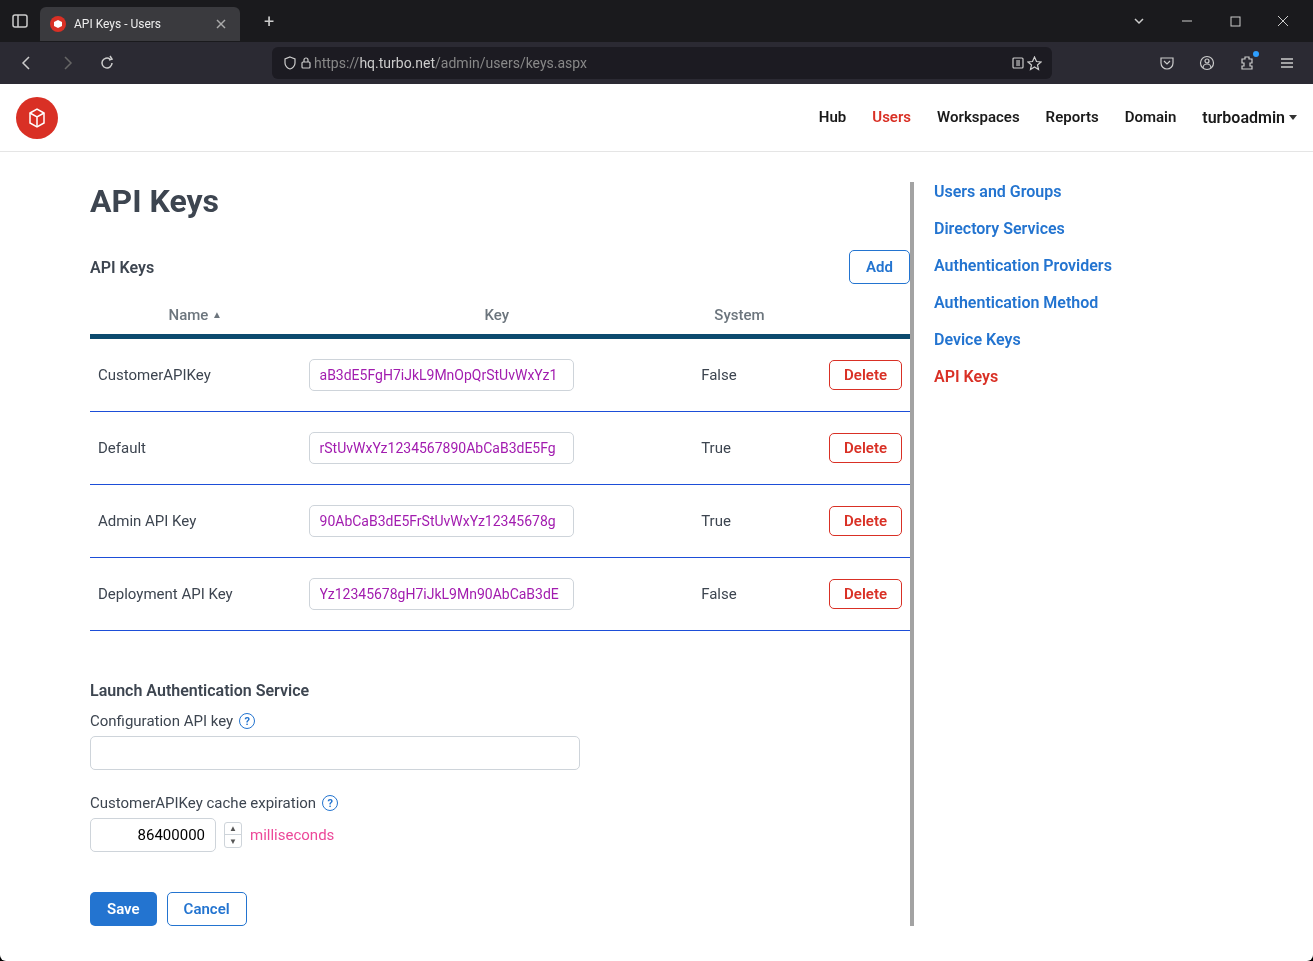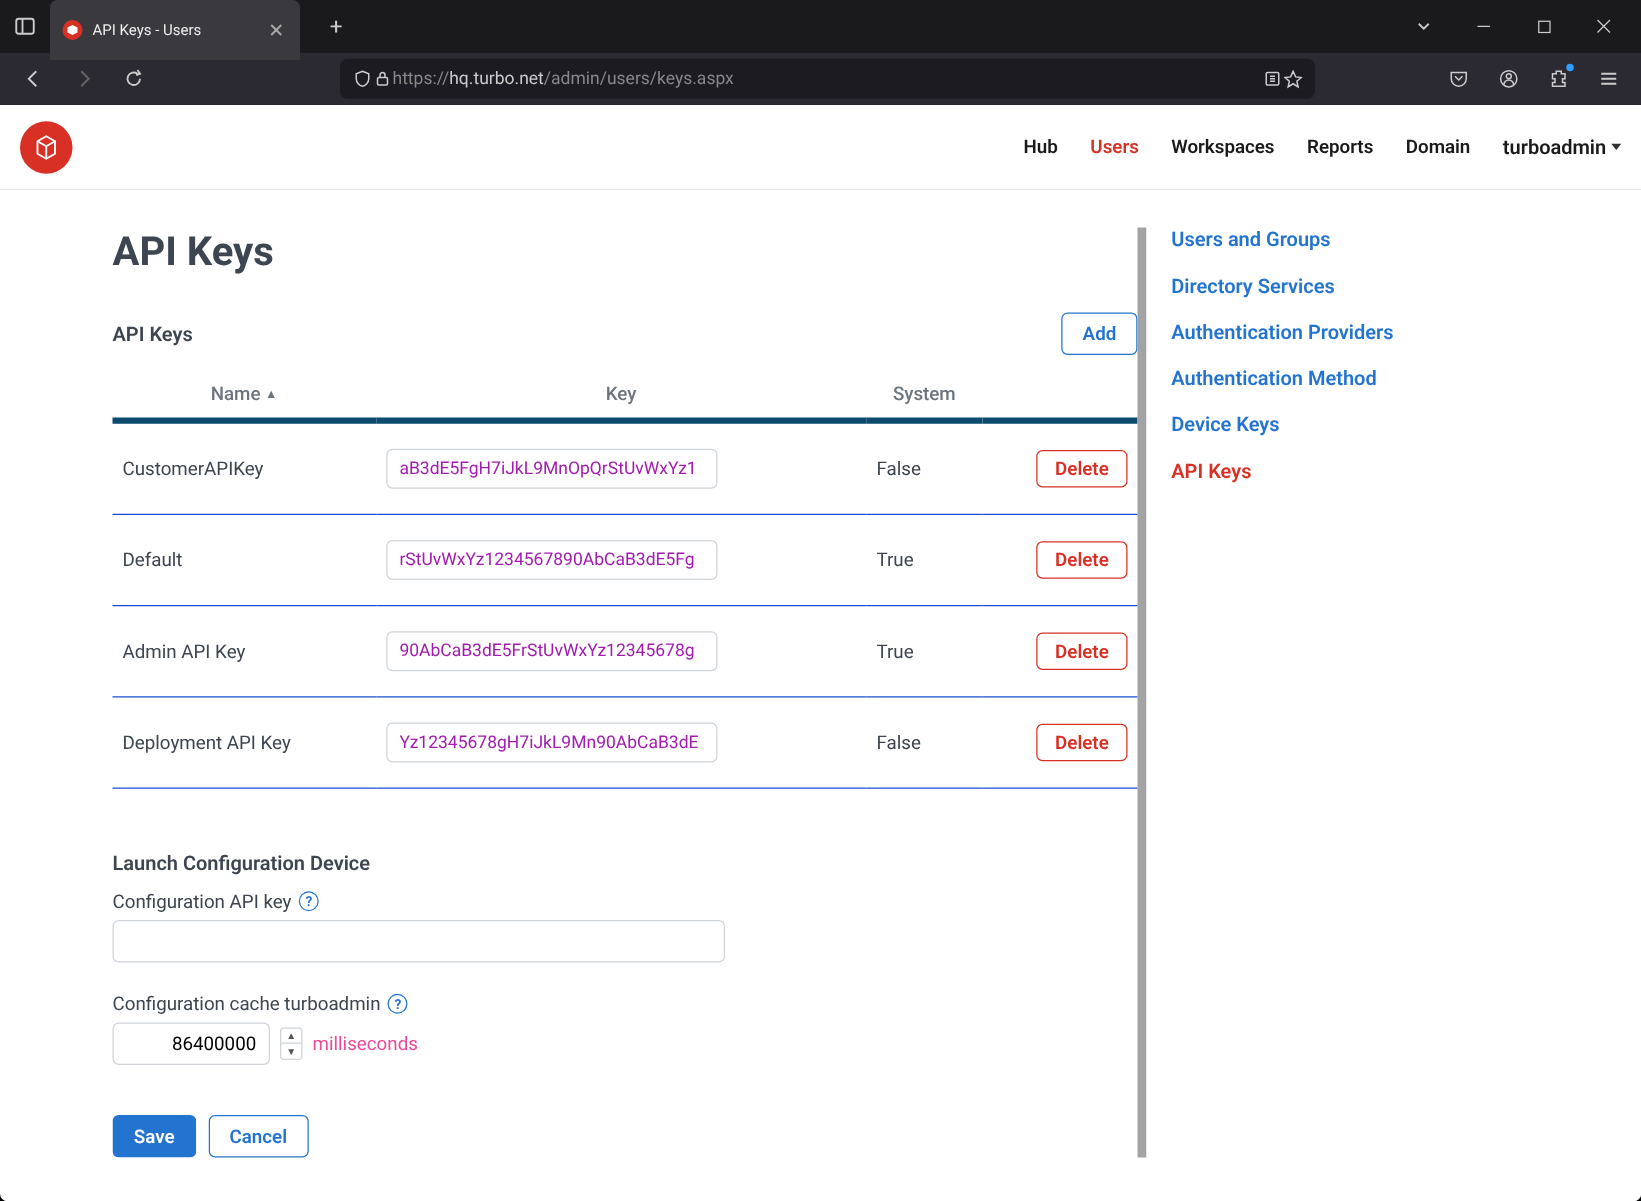--- a/index.html
+++ b/index.html
@@ -2,21 +2,21 @@
 <html><head>
 <meta charset="utf-8">
 <style>
 * { margin: 0; padding: 0; box-sizing: border-box; font-family: -apple-system, BlinkMacSystemFont, "Segoe UI", Roboto, sans-serif; }
 body { background: #000; width: 1313px; height: 961px; overflow: hidden; }
 
 
 .titlebar { height: 42px; background: #1a1a1d; display: flex; align-items: center; padding: 0 8px; }
 .titlebar-left { display: flex; align-items: center; gap: 8px; }
 .tab-group-icon { width: 24px; height: 24px; display: flex; align-items: center; justify-content: center; color: #ccc; }
-.tab { background: #3a3a3e; height: 48px; margin-top: 6px; border-radius: 6px 6px 0 0; display: flex; align-items: center; padding: 0 10px; gap: 8px; min-width: 200px; }
+.tab { background: #3a3a3e; height: 34px; margin-top: 6px; border-radius: 6px 6px 0 0; display: flex; align-items: center; padding: 0 10px; gap: 8px; min-width: 200px; }
 .tab-favicon { width: 16px; height: 16px; background: #d93025; border-radius: 50%; display: flex; align-items: center; justify-content: center; }
 .tab-favicon svg { width: 10px; height: 10px; }
 .tab-title { color: #eee; font-size: 12px; flex: 1; }
 .tab-close { color: #aaa; cursor: pointer; width: 18px; height: 18px; display: flex; align-items: center; justify-content: center; border-radius: 3px; }
 .new-tab { color: #ccc; width: 30px; height: 30px; display: flex; align-items: center; justify-content: center; cursor: pointer; font-size: 18px; margin-left: 6px; }
 .titlebar-right { margin-left: auto; display: flex; align-items: center; gap: 4px; }
 .win-btn { width: 44px; height: 36px; display: flex; align-items: center; justify-content: center; color: #ccc; cursor: pointer; }
 
 .toolbar { height: 42px; background: #2b2a33; display: flex; align-items: center; padding: 0 12px; gap: 10px; }
 .nav-btn { width: 30px; height: 30px; display: flex; align-items: center; justify-content: center; color: #ccc; cursor: pointer; border-radius: 4px; }
@@ -34,21 +34,21 @@
 .app-header { height: 68px; border-bottom: 1px solid #e5e5e5; display: flex; align-items: center; padding: 0 16px; }
 .app-logo { width: 42px; height: 42px; background: #d93025; border-radius: 50%; display: flex; align-items: center; justify-content: center; }
 .app-nav { margin-left: auto; display: flex; align-items: flex-start; gap: 26px; }
 .app-nav a { color: #1a1a1a; font-weight: 600; font-size: 15px; text-decoration: none; cursor: pointer; }
 .app-nav a.active { color: #d93025; }
 .user-menu { display: flex; align-items: center; gap: 4px; font-weight: 600; color: #1a1a1a; cursor: pointer; }
 .caret { width: 0; height: 0; border-left: 4px solid transparent; border-right: 4px solid transparent; border-top: 5px solid #333; }
 
 .content-wrap { display: flex; padding: 30px 30px 40px 90px; }
 .main-col { flex: 1; max-width: 820px; }
-.side-col { width: 280px; border-left: 7px solid #a3a3a3; padding-left: 20px; }
+.side-col { width: 280px; border-left: 4px solid #a3a3a3; padding-left: 20px; }
 
 h1 { font-size: 32px; font-weight: 700; color: #3d4550; margin-bottom: 30px; }
 .section-header { display: flex; justify-content: space-between; align-items: center; margin-bottom: 12px; }
 .section-title { font-size: 16px; font-weight: 600; color: #3d4550; }
 
 .btn { border-radius: 5px; padding: 7px 16px; font-size: 15px; font-weight: 600; cursor: pointer; border: 1px solid transparent; }
 .btn-outline-blue { background: #fff; border-color: #2374d0; color: #2374d0; }
 .btn-outline-red { background: #fff; border-color: #d93025; color: #d93025; padding: 5px 14px; }
 .btn-blue { background: #2374d0; color: #fff; }
 
@@ -266,30 +266,30 @@
             <tr>
               <td>Deployment API Key</td>
               <td><input class="key-input" value="Yz12345678gH7iJkL9Mn90AbCaB3dE" style=""></td>
               <td>False</td>
               <td><button class="btn btn-outline-red">Delete</button></td>
             </tr>
           </tbody>
       </table>
 
       <div class="lcs-section">
-        <div class="lcs-title">Launch Configuration Device</div>
+        <div class="lcs-title">Launch Authentication Service</div>
 
         <div class="form-label">
           <span>Configuration API key</span>
           <span class="help-icon">?</span>
         </div>
         <input type="text" class="text-input" value="" style="">
 
         <div class="form-label">
-          <span>Configuration cache turboadmin</span>
+          <span>CustomerAPIKey cache expiration</span>
           <span class="help-icon">?</span>
         </div>
         <div class="num-wrap">
           <input type="text" class="num-input" value="86400000" style="">
           <div class="spinner">
             <div>▲</div>
             <div>▼</div>
           </div>
           <span class="unit">milliseconds</span>
         </div>

